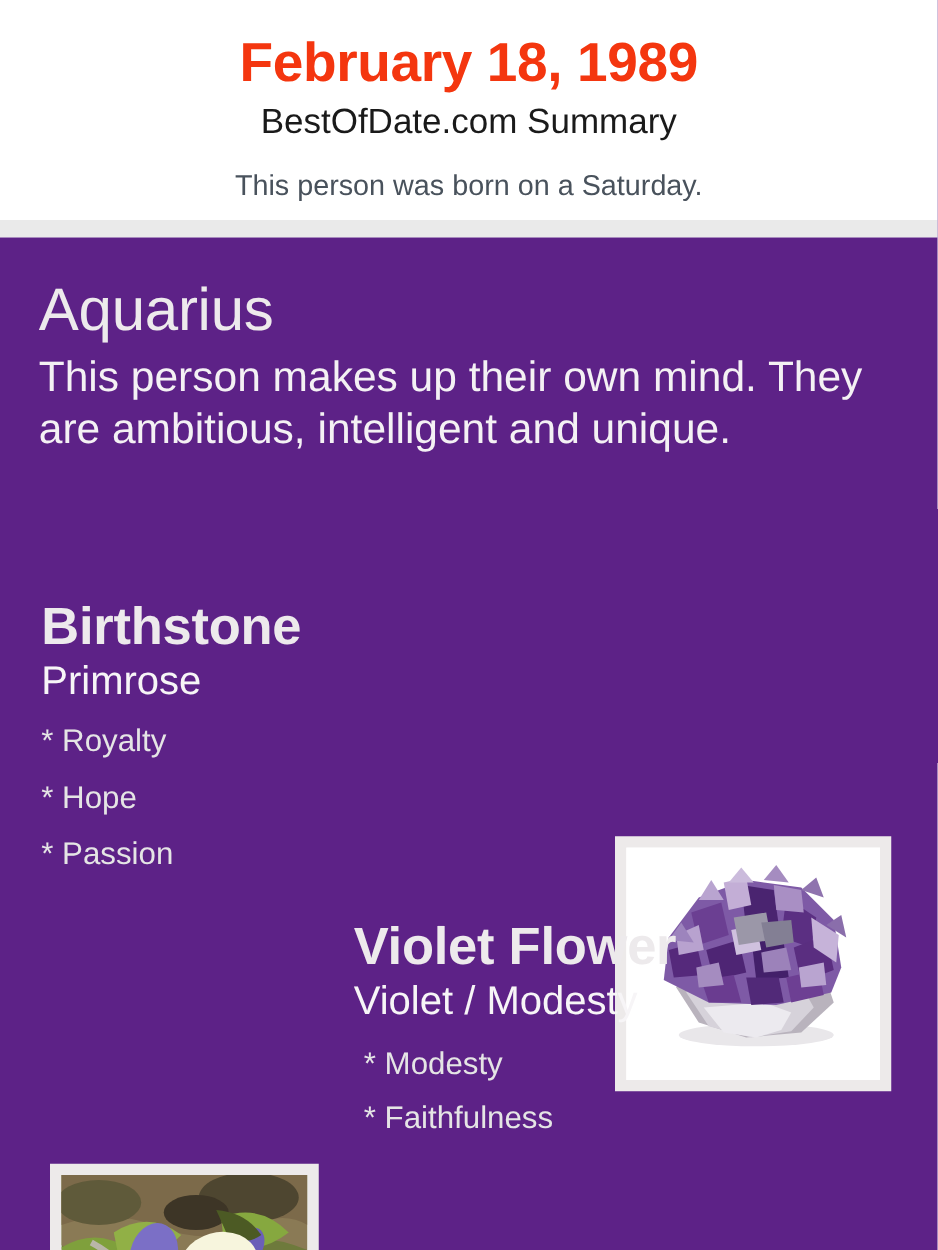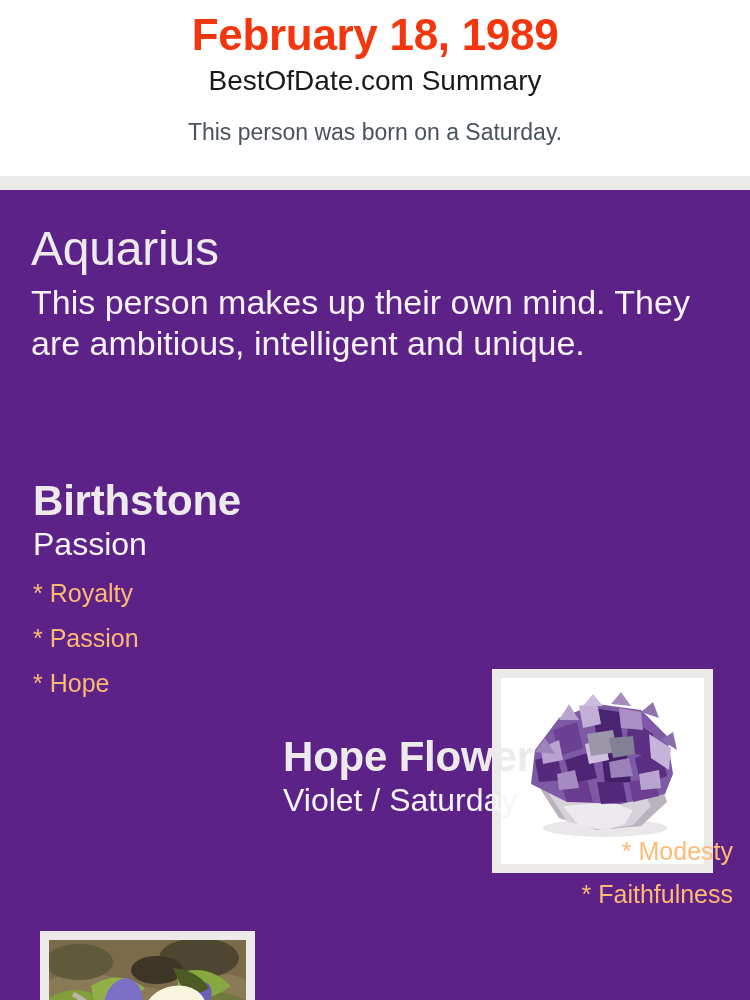--- a/index.html
+++ b/index.html
@@ -26,21 +26,21 @@
     left: 0;
     top: 0;
     width: 750px;
     height: 176px;
     background: #ffffff;
     text-align: center;
     box-sizing: border-box;
   }
   .header-date {
     margin: 0;
-    padding-top: 12px;
+    padding-top: 28px;
     font-size: 44px;
     font-weight: bold;
     color: #F4360F;
     letter-spacing: -0.3px;
     line-height: 1.05;
   }
   .header-sub {
     margin: 0;
     padding-top: 7px;
     font-size: 28px;
@@ -125,21 +125,21 @@
     line-height: 1.18;
   }
   .trait-list {
     list-style: none;
     margin: 0;
     padding: 7px 0 0 0;
   }
   .trait-list li {
     font-size: 25px;
     font-weight: normal;
-    color: #fdba74;
+    color: #e5e5e5;
     line-height: 1.8;
   }
 
   
   .photo-frame {
     position: absolute;
     background: #EDEAEA;
     padding: 9px;
     box-sizing: border-box;
   }
@@ -163,21 +163,20 @@
   
   .birthflower {
     position: absolute;
     left: 283px;
     top: 544px;
     width: 450px;
   }
   .birthflower .trait-list {
     padding-top: 10px;
     padding-left: 8px;
-    text-align: right;
   }
   .birthflower .trait-list li { line-height: 1.72; }
 
   .flower-frame {
     left: 40px;
     top: 741px;
     width: 215px;
     height: 200px;
   }
   .flower-canvas { display: block; width: 100%; height: 100%; }
@@ -197,25 +196,25 @@
 
   <div class="body-panel">
 
     <div class="zodiac">
       <h2 class="zodiac-title">Aquarius</h2>
       <p class="zodiac-desc">This person makes up their own mind. They are ambitious, intelligent and unique.</p>
     </div>
 
     <div class="birthstone">
       <h2 class="section-title">Birthstone</h2>
-      <p class="section-sub">Passion</p>
+      <p class="section-sub">Primrose</p>
       <ul class="trait-list">
         <li>* Royalty</li>
+        <li>* Hope</li>
         <li>* Passion</li>
-        <li>* Hope</li>
       </ul>
     </div>
 
     <div class="photo-frame amethyst-frame">
       <div class="photo-inner">
         <svg class="amethyst-canvas" viewBox="0 0 203 186" preserveAspectRatio="xMidYMid meet">
           <rect x="0" y="0" width="203" height="186" fill="#ffffff"></rect>
 
           <ellipse cx="104" cy="150" rx="62" ry="9" fill="#e9e7ea"></ellipse>
 
@@ -314,22 +313,22 @@
 
             <circle cx="130" cy="106" r="19" fill="#f2c822"></circle>
             <path d="M130 88 L136 104 L152 100 L138 112 L146 126 L130 116 L114 126 L122 112 L108 104 L124 104 Z" fill="#e2ad10"></path>
             <circle cx="130" cy="106" r="6" fill="#d99f0a"></circle>
           </g>
         </svg>
       </div>
     </div>
 
     <div class="birthflower">
-      <h2 class="section-title">Hope Flower</h2>
-      <p class="section-sub">Violet / Saturday</p>
+      <h2 class="section-title">Violet Flower</h2>
+      <p class="section-sub">Violet / Modesty</p>
       <ul class="trait-list">
         <li>* Modesty</li>
         <li>* Faithfulness</li>
       </ul>
     </div>
 
   </div>
 </div>
 
 </body></html>

